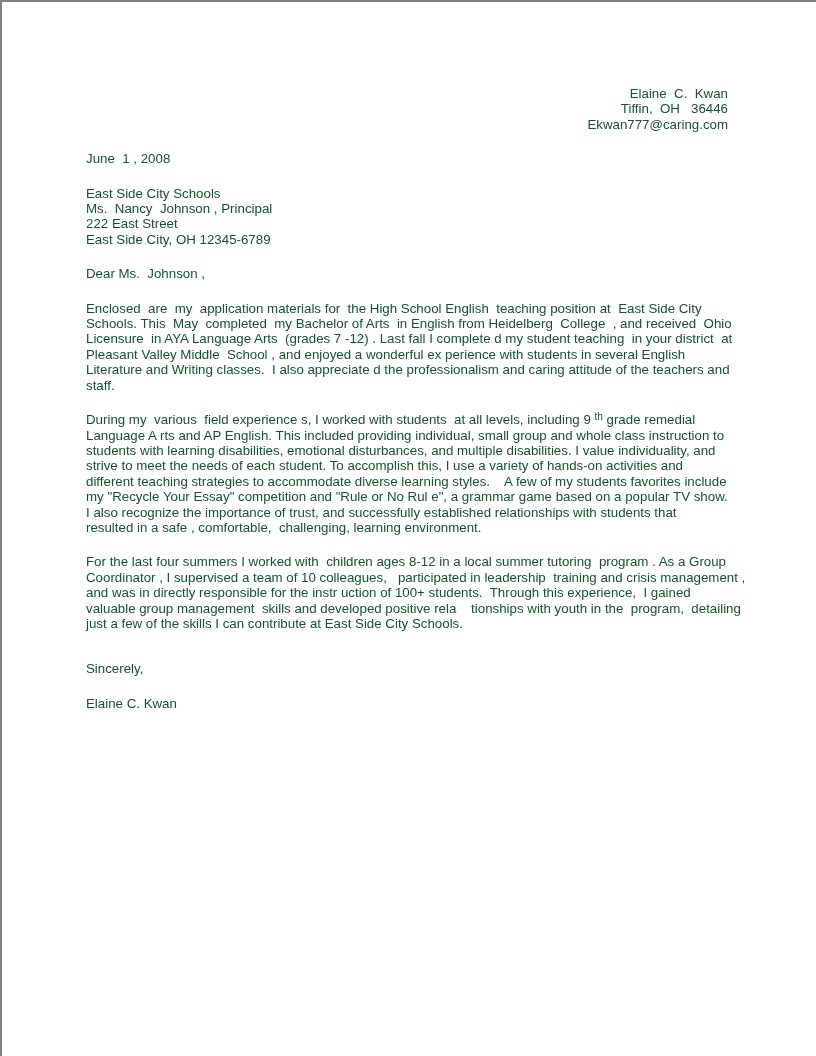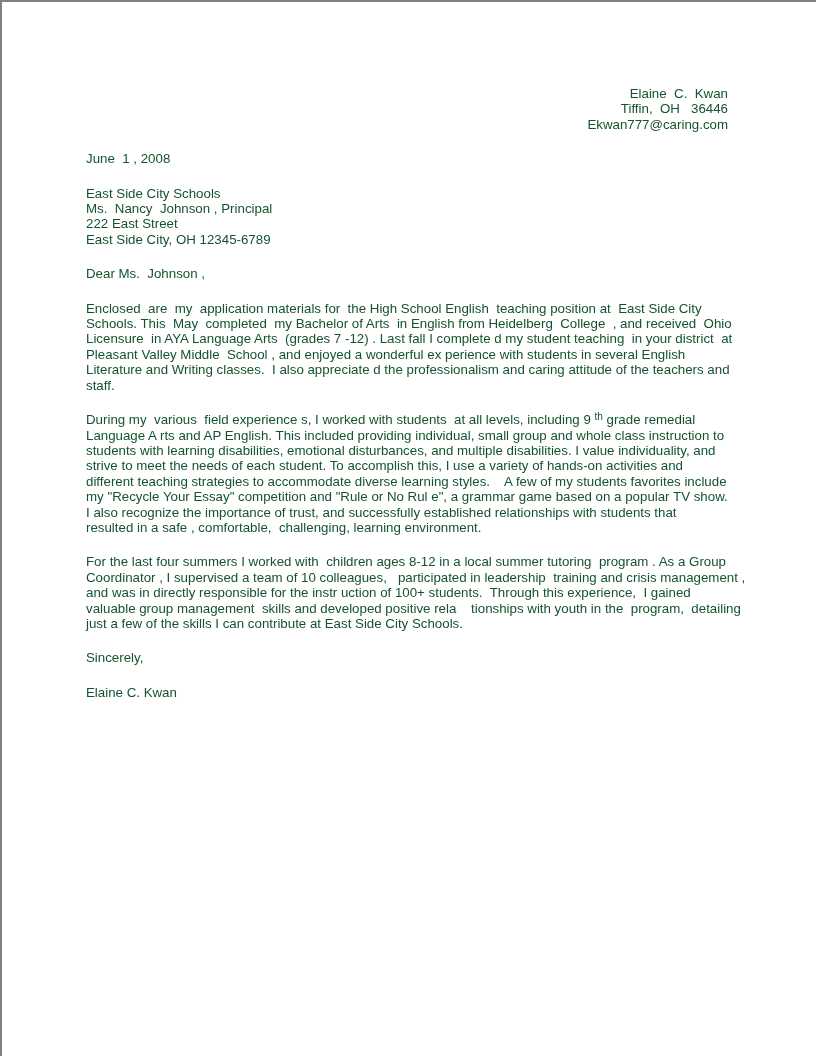--- a/index.html
+++ b/index.html
@@ -39,21 +39,21 @@
     margin-top: 19px;
   }
   .salutation {
     margin-top: 19px;
   }
   .para {
     margin: 19px 0 0 0;
     max-width: 700px;
   }
   .closing {
-    margin-top: 19px;
+    margin-top: 30px;
   }
   .signature {
     margin-top: 19px;
   }
   sup.sup-th {
     font-size: 10px;
     line-height: 0;
     vertical-align: 4px;
     letter-spacing: 0;
     text-align: center;

